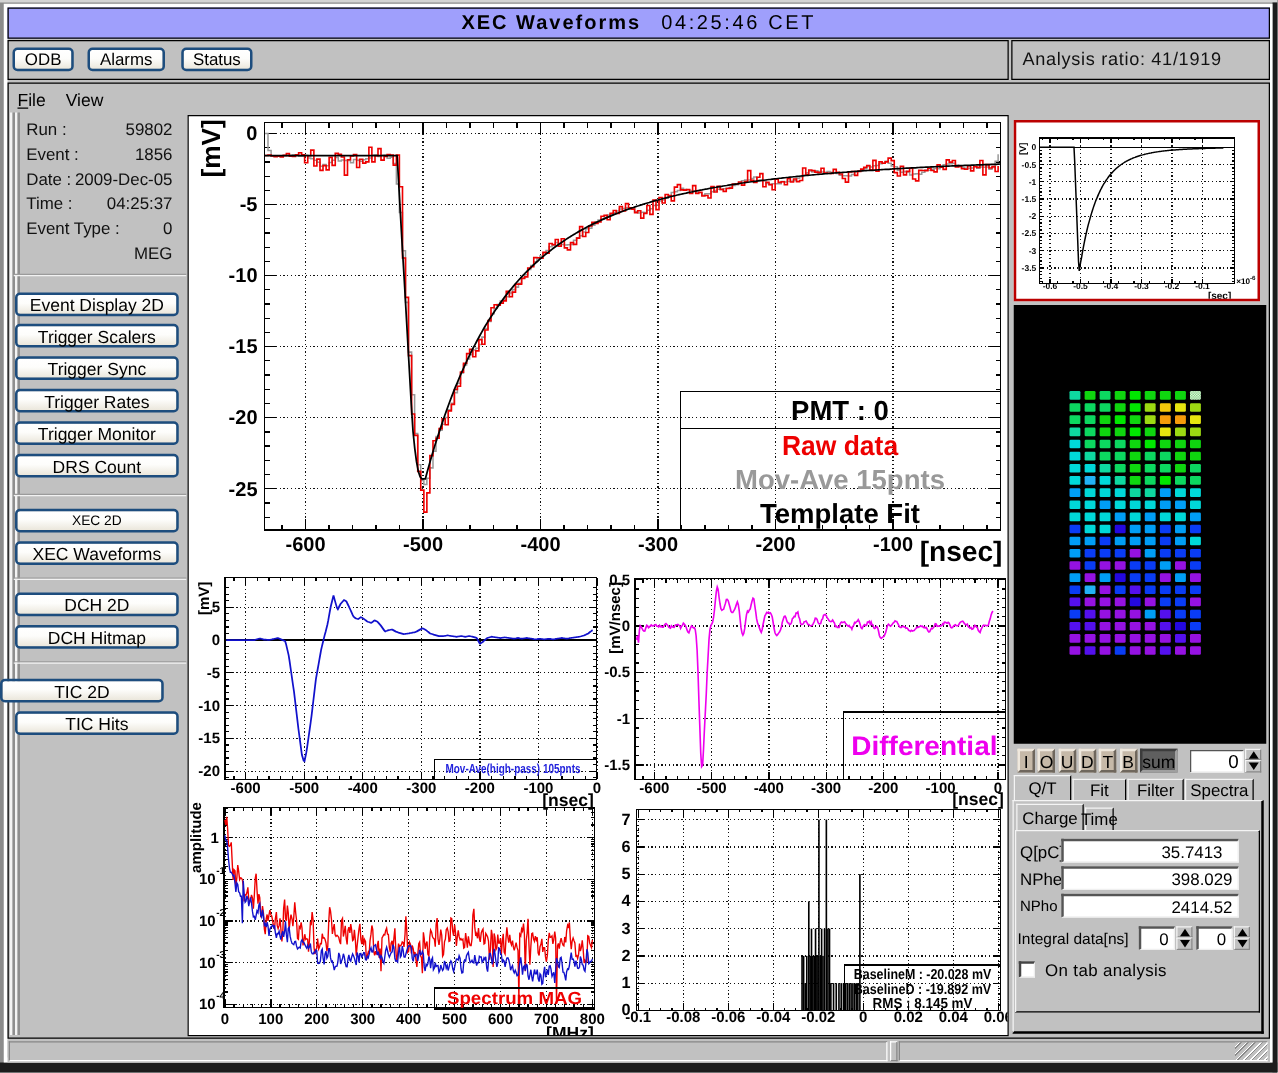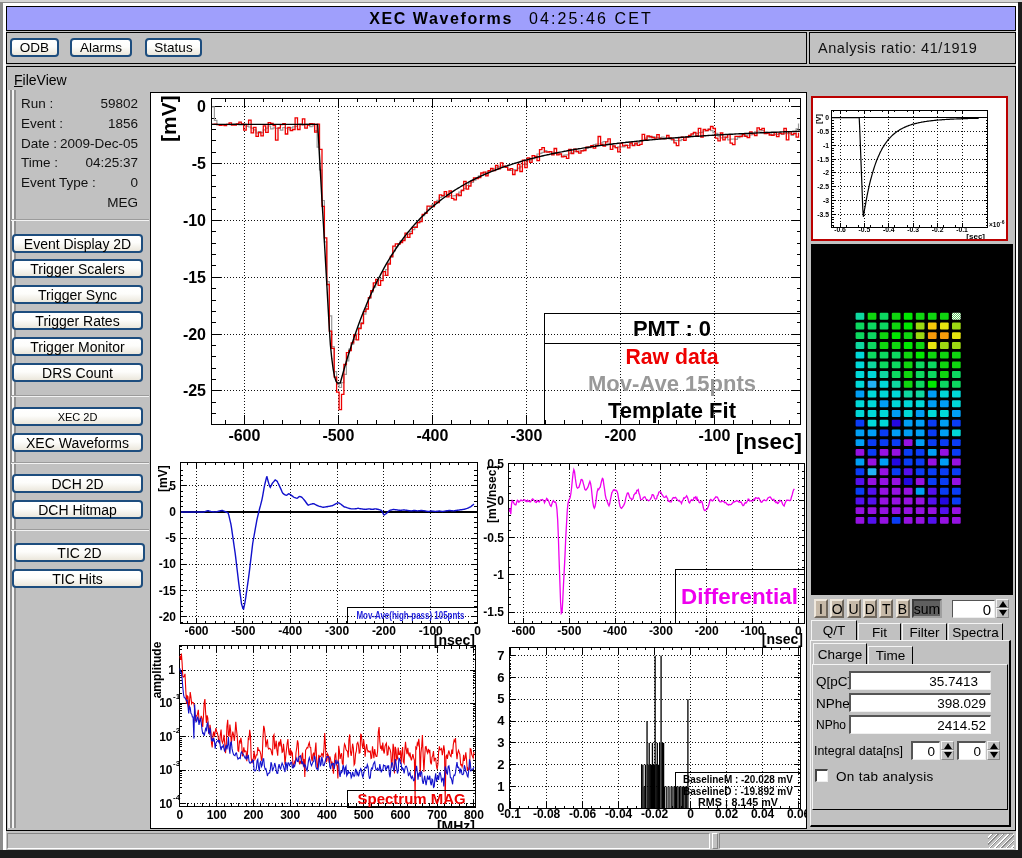--- a/index.html
+++ b/index.html
@@ -9,21 +9,21 @@
 <div style="position:absolute;left:6px;top:6px;width:1010px;height:25px;border:1px solid #000;background:#9f9ffc;display:flex;align-items:center;justify-content:center;font-size:16px;color:#000">
     <span style="font-weight:bold;letter-spacing:1.6px">XEC Waveforms</span>
     <span style="margin-left:16px;letter-spacing:2.1px">04:25:46 CET</span>
   </div>
 <div style="position:absolute;left:6px;top:32px;width:801px;height:32px;border:1px solid #000"></div>
 <div style="position:absolute;left:10px;top:38px;width:49px;height:19px;border:2px solid #1d4d7e;border-radius:4px;background:linear-gradient(#ffffff,#fdfdfb 45%,#ebe7dc);color:#000;font-size:13.5px;display:flex;align-items:center;justify-content:center;font-family:'Liberation Sans',sans-serif;box-sizing:border-box">ODB</div>
 <div style="position:absolute;left:70px;top:38px;width:62px;height:19px;border:2px solid #1d4d7e;border-radius:4px;background:linear-gradient(#ffffff,#fdfdfb 45%,#ebe7dc);color:#000;font-size:13.5px;display:flex;align-items:center;justify-content:center;font-family:Liberation Sans, sans-serif;box-sizing:border-box">Alarms</div>
 <div style="position:absolute;left:145px;top:38px;width:57px;height:19px;border:2px solid #1d4d7e;border-radius:4px;background:linear-gradient(#ffffff,#fdfdfb 45%,#ebe7dc);color:#000;font-size:13.5px;display:flex;align-items:center;justify-content:center;font-family:'Liberation Sans',sans-serif;box-sizing:border-box">Status</div>
 <div style="position:absolute;left:809px;top:32px;width:207px;height:32px;border:1px solid #000;display:flex;align-items:center;font-size:14.5px;letter-spacing:0.55px;color:#111;padding-left:8px">Analysis ratio: 41/1919</div>
 <div style="position:absolute;left:6px;top:66px;width:1010px;height:765px;border:1px solid #000"></div>
-<div style="position:absolute;left:14px;top:72px;font-size:14px;color:#000"><span style="text-decoration:underline">F</span>ile<span style="margin-left:0">View</span></div>
+<div style="position:absolute;left:14px;top:72px;font-size:14px;color:#000"><span style="text-decoration:underline">F</span>ile<span style="margin-left:16px">View</span></div>
 <div style="position:absolute;left:8px;top:90px;width:2px;height:738px;background:#f4f4f4"></div>
 <div style="position:absolute;left:10px;top:90px;width:2px;height:738px;background:#8f8f8f"></div>
 <div style="position:absolute;left:12px;top:90px;width:2px;height:738px;background:#f4f4f4"></div>
 <div style="position:absolute;left:14px;top:90px;width:2px;height:738px;background:#8f8f8f"></div>
 <div style="position:absolute;left:21px;top:96px;width:117px;height:16px;font-size:13.5px;color:#111;display:flex;justify-content:space-between;white-space:nowrap">
     <span>Run :</span>
     <span>59802</span>
   </div>
 <div style="position:absolute;left:21px;top:116px;width:117px;height:16px;font-size:13.5px;color:#111;display:flex;justify-content:space-between;white-space:nowrap">
     <span>Event :</span>
@@ -56,21 +56,21 @@
 <div style="position:absolute;left:12px;top:234px;width:131px;height:19px;border:2px solid #1d4d7e;border-radius:4px;background:linear-gradient(#ffffff,#fdfdfb 45%,#ebe7dc);color:#000;font-size:14px;display:flex;align-items:center;justify-content:center;font-family:'Liberation Sans',sans-serif;box-sizing:border-box">Event Display 2D</div>
 <div style="position:absolute;left:12px;top:259px;width:131px;height:19px;border:2px solid #1d4d7e;border-radius:4px;background:linear-gradient(#ffffff,#fdfdfb 45%,#ebe7dc);color:#000;font-size:14px;display:flex;align-items:center;justify-content:center;font-family:'Liberation Sans',sans-serif;box-sizing:border-box">Trigger Scalers</div>
 <div style="position:absolute;left:12px;top:285px;width:131px;height:19px;border:2px solid #1d4d7e;border-radius:4px;background:linear-gradient(#ffffff,#fdfdfb 45%,#ebe7dc);color:#000;font-size:14px;display:flex;align-items:center;justify-content:center;font-family:'Liberation Sans',sans-serif;box-sizing:border-box">Trigger Sync</div>
 <div style="position:absolute;left:12px;top:311px;width:131px;height:19px;border:2px solid #1d4d7e;border-radius:4px;background:linear-gradient(#ffffff,#fdfdfb 45%,#ebe7dc);color:#000;font-size:14px;display:flex;align-items:center;justify-content:center;font-family:'Liberation Sans',sans-serif;box-sizing:border-box">Trigger Rates</div>
 <div style="position:absolute;left:12px;top:337px;width:131px;height:19px;border:2px solid #1d4d7e;border-radius:4px;background:linear-gradient(#ffffff,#fdfdfb 45%,#ebe7dc);color:#000;font-size:14px;display:flex;align-items:center;justify-content:center;font-family:'Liberation Sans',sans-serif;box-sizing:border-box">Trigger Monitor</div>
 <div style="position:absolute;left:12px;top:363px;width:131px;height:19px;border:2px solid #1d4d7e;border-radius:4px;background:linear-gradient(#ffffff,#fdfdfb 45%,#ebe7dc);color:#000;font-size:14px;display:flex;align-items:center;justify-content:center;font-family:'Liberation Sans',sans-serif;box-sizing:border-box">DRS Count</div>
 <div style="position:absolute;left:12px;top:407px;width:131px;height:19px;border:2px solid #1d4d7e;border-radius:4px;background:linear-gradient(#ffffff,#fdfdfb 45%,#ebe7dc);color:#000;font-size:11px;display:flex;align-items:center;justify-content:center;font-family:Liberation Sans, sans-serif;box-sizing:border-box">XEC 2D</div>
 <div style="position:absolute;left:12px;top:433px;width:131px;height:19px;border:2px solid #1d4d7e;border-radius:4px;background:linear-gradient(#ffffff,#fdfdfb 45%,#ebe7dc);color:#000;font-size:14px;display:flex;align-items:center;justify-content:center;font-family:'Liberation Sans',sans-serif;box-sizing:border-box">XEC Waveforms</div>
 <div style="position:absolute;left:12px;top:474px;width:131px;height:19px;border:2px solid #1d4d7e;border-radius:4px;background:linear-gradient(#ffffff,#fdfdfb 45%,#ebe7dc);color:#000;font-size:14px;display:flex;align-items:center;justify-content:center;font-family:'Liberation Sans',sans-serif;box-sizing:border-box">DCH 2D</div>
 <div style="position:absolute;left:12px;top:500px;width:131px;height:19px;border:2px solid #1d4d7e;border-radius:4px;background:linear-gradient(#ffffff,#fdfdfb 45%,#ebe7dc);color:#000;font-size:14px;display:flex;align-items:center;justify-content:center;font-family:'Liberation Sans',sans-serif;box-sizing:border-box">DCH Hitmap</div>
-<div style="position:absolute;left:14px;top:543px;width:131px;height:19px;border:2px solid #1d4d7e;border-radius:4px;background:linear-gradient(#ffffff,#fdfdfb 45%,#ebe7dc);color:#000;font-size:14px;display:flex;align-items:center;justify-content:center;font-family:'Liberation Sans',sans-serif;box-sizing:border-box">TIC 2D</div>
+<div style="position:absolute;left:0;top:543px;width:131px;height:19px;border:2px solid #1d4d7e;border-radius:4px;background:linear-gradient(#ffffff,#fdfdfb 45%,#ebe7dc);color:#000;font-size:14px;display:flex;align-items:center;justify-content:center;font-family:'Liberation Sans',sans-serif;box-sizing:border-box">TIC 2D</div>
 <div style="position:absolute;left:12px;top:569px;width:131px;height:19px;border:2px solid #1d4d7e;border-radius:4px;background:linear-gradient(#ffffff,#fdfdfb 45%,#ebe7dc);color:#000;font-size:14px;display:flex;align-items:center;justify-content:center;font-family:'Liberation Sans',sans-serif;box-sizing:border-box">TIC Hits</div>
 <div style="position:absolute;left:150px;top:92px;width:657px;height:737px;border:1px solid #000;background:#fff">
     <svg width="655" height="735" style="position:absolute;left:0;top:0">
       <line x1="93.4" y1="5" x2="93.4" y2="331" stroke="#111" stroke-width="1" stroke-dasharray="1 2" shape-rendering="crispEdges"></line>
       <line x1="187.4" y1="5" x2="187.4" y2="331" stroke="#111" stroke-width="1" stroke-dasharray="1 2" shape-rendering="crispEdges"></line>
       <line x1="281.4" y1="5" x2="281.4" y2="331" stroke="#111" stroke-width="1" stroke-dasharray="1 2" shape-rendering="crispEdges"></line>
       <line x1="375.4" y1="5" x2="375.4" y2="331" stroke="#111" stroke-width="1" stroke-dasharray="1 2" shape-rendering="crispEdges"></line>
       <line x1="469.4" y1="5" x2="469.4" y2="331" stroke="#111" stroke-width="1" stroke-dasharray="1 2" shape-rendering="crispEdges"></line>
       <line x1="563.4" y1="5" x2="563.4" y2="331" stroke="#111" stroke-width="1" stroke-dasharray="1 2" shape-rendering="crispEdges"></line>
       <line x1="60.6" y1="13.8" x2="649.6" y2="13.8" stroke="#111" stroke-width="1" stroke-dasharray="1 2" shape-rendering="crispEdges"></line>
@@ -1317,21 +1317,21 @@
   </div>
 <div style="position:absolute;left:996px;top:608px;width:13px;height:10px;background:#c1c1c1;border:1px solid #888;border-top-color:#f4f4f4;border-left-color:#f4f4f4;display:flex;align-items:center;justify-content:center">
     <div style="width:0;height:0;border-left:4px solid transparent;border-right:4px solid transparent;border-top:6px solid #000"></div>
   </div>
 <div style="position:absolute;left:811px;top:620px;width:46px;height:20px;background:#c1c1c1;border-top:1px solid #f4f4f4;border-left:1px solid #f4f4f4;border-right:1px solid #000;border-bottom:none;display:flex;align-items:center;justify-content:center;font-size:13.5px;color:#000">Q/T</div>
 <div style="position:absolute;left:858px;top:623px;width:43px;height:17px;background:#c1c1c1;border-top:1px solid #f4f4f4;border-left:1px solid #f4f4f4;border-right:1px solid #000;border-bottom:none;display:flex;align-items:center;justify-content:center;font-size:13.5px;color:#000">Fit</div>
 <div style="position:absolute;left:902px;top:623px;width:45px;height:17px;background:#c1c1c1;border-top:1px solid #f4f4f4;border-left:1px solid #f4f4f4;border-right:1px solid #000;border-bottom:none;display:flex;align-items:center;justify-content:center;font-size:13.5px;color:#000">Filter</div>
 <div style="position:absolute;left:948px;top:623px;width:55px;height:17px;background:#c1c1c1;border-top:1px solid #f4f4f4;border-left:1px solid #f4f4f4;border-right:1px solid #000;border-bottom:none;display:flex;align-items:center;justify-content:center;font-size:13.5px;color:#000">Spectra</div>
 <div style="position:absolute;left:810px;top:640px;width:201px;height:187px;background:#c1c1c1;border-top:1px solid #f4f4f4;border-left:1px solid #f4f4f4;border-right:2px solid #000;border-bottom:2px solid #000"></div>
 <div style="position:absolute;left:813px;top:643px;width:54px;height:21px;background:#c1c1c1;border-top:1px solid #f4f4f4;border-left:1px solid #f4f4f4;border-right:1px solid #000;border-bottom:none;display:flex;align-items:center;justify-content:center;font-size:13.5px;color:#000">Charge</div>
-<div style="position:absolute;left:868px;top:646px;width:45px;height:18px;background:#c1c1c1;border-top:1px solid #f4f4f4;border-left:1px solid #f4f4f4;border-right:1px solid #000;border-bottom:none;display:flex;align-items:center;justify-content:center;font-size:13.5px;color:#000">Time</div>
+<div style="position:absolute;left:868px;top:646px;width:23px;height:18px;background:#c1c1c1;border-top:1px solid #f4f4f4;border-left:1px solid #f4f4f4;border-right:1px solid #000;border-bottom:none;display:flex;align-items:center;justify-content:center;font-size:13.5px;color:#000">Time</div>
 <div style="position:absolute;left:812px;top:664px;width:196px;height:146px;background:#c1c1c1;border-top:1px solid #f4f4f4;border-left:1px solid #f4f4f4;border-right:1px solid #000;border-bottom:1px solid #000"></div>
 <div style="position:absolute;left:816px;top:674px;font-size:13.5px;color:#000">Q[pC]</div>
 <div style="position:absolute;left:849px;top:671px;width:142px;height:19px;background:#fff;border-top:2px solid #555;border-left:2px solid #555;border-bottom:1px solid #f0f0f0;border-right:1px solid #f0f0f0;display:flex;align-items:center;justify-content:flex-end;padding-right:12px;font-size:13.5px;color:#000">35.7413</div>
 <div style="position:absolute;left:816px;top:696px;font-size:13.5px;color:#000">NPhe</div>
 <div style="position:absolute;left:849px;top:693px;width:142px;height:19px;background:#fff;border-top:2px solid #555;border-left:2px solid #555;border-bottom:1px solid #f0f0f0;border-right:1px solid #f0f0f0;display:flex;align-items:center;justify-content:flex-end;padding-right:4px;font-size:13.5px;color:#000">398.029</div>
 <div style="position:absolute;left:816px;top:718px;font-size:12px;color:#000">NPho</div>
 <div style="position:absolute;left:849px;top:715px;width:142px;height:19px;background:#fff;border-top:2px solid #555;border-left:2px solid #555;border-bottom:1px solid #f0f0f0;border-right:1px solid #f0f0f0;display:flex;align-items:center;justify-content:flex-end;padding-right:4px;font-size:13.5px;color:#000">2414.52</div>
 <div style="position:absolute;left:814px;top:744px;font-size:12.4px;color:#000">Integral data[ns]</div>
 <div style="position:absolute;left:911px;top:741px;width:29px;height:19px;background:#fff;border-top:2px solid #555;border-left:2px solid #555;border-bottom:1px solid #f0f0f0;border-right:1px solid #f0f0f0;display:flex;align-items:center;justify-content:flex-end;padding-right:4px;font-size:13.5px;color:#000">0</div>
 <div style="position:absolute;left:941px;top:741px;width:13px;height:9px;background:#c1c1c1;border:1px solid #888;border-top-color:#f4f4f4;border-left-color:#f4f4f4;display:flex;align-items:center;justify-content:center">

